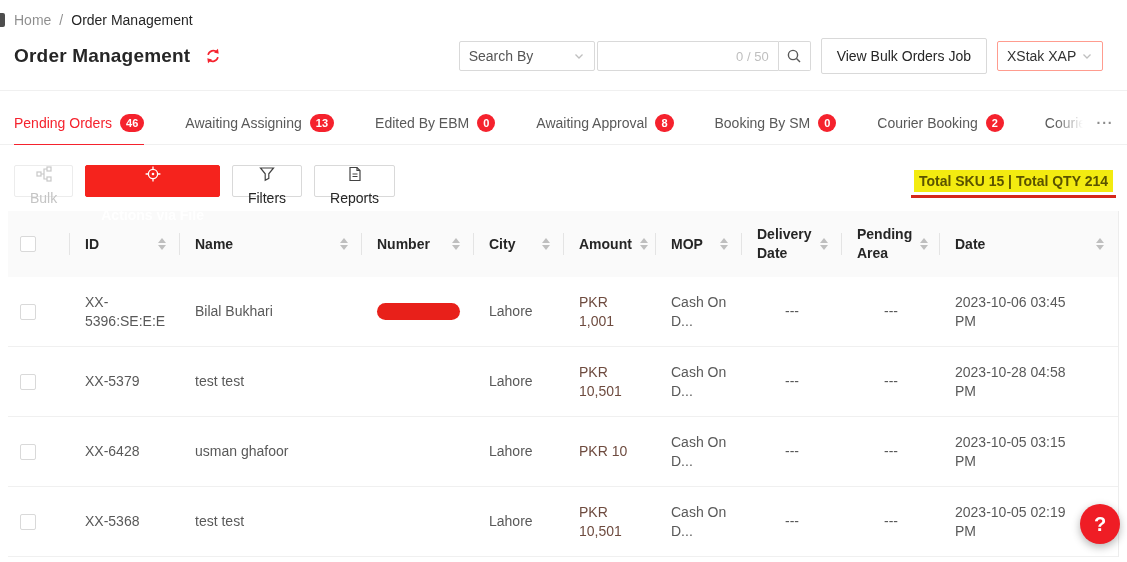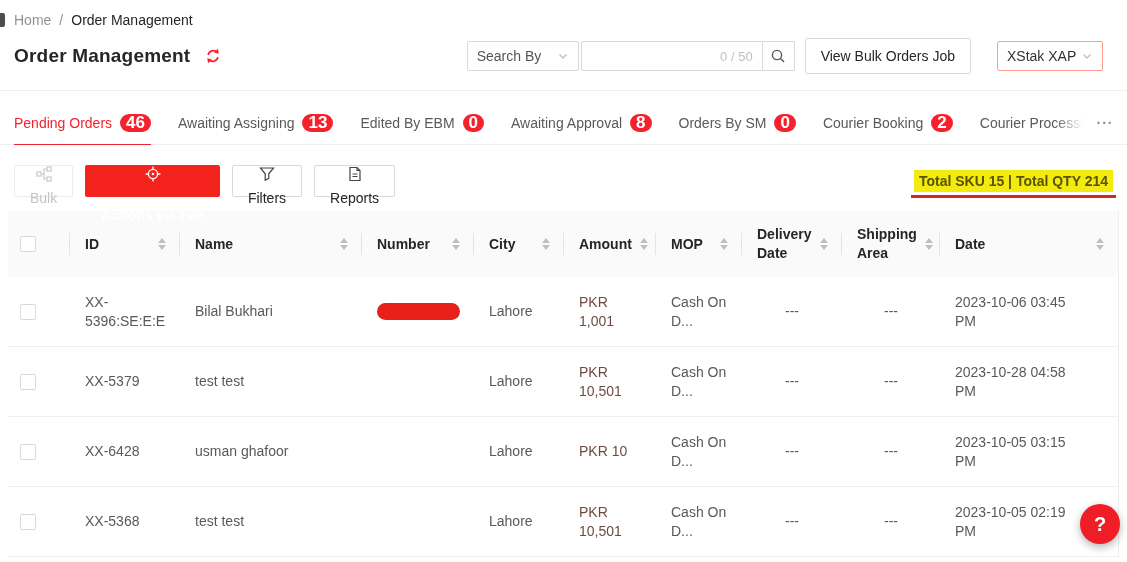--- a/index.html
+++ b/index.html
@@ -19,40 +19,40 @@
   .edge-sliver { position:absolute; left:0; top:13px; width:5px; height:14px; background:#4d4d4d; border-radius:0 2px 2px 0; }
 
   
   .header-row { margin-top:10px; display:flex; align-items:center; padding-bottom:16px; border-bottom:1px solid #f0f0f0; }
   .page-title { font-size:19px; font-weight:700; color:#262626; letter-spacing:.2px; }
   .refresh-btn { margin-left:14px; display:inline-flex; align-items:center; cursor:pointer; }
   .controls { margin-left:auto; margin-right:10px; display:flex; align-items:center; }
   .select-box { height:30px; border:1px solid #d9d9d9; border-radius:2px; background:#fff;
     display:flex; align-items:center; padding:0 9px; cursor:pointer; }
   .select-box .sel-text { flex:1; color:#555; }
-  .searchby { width:112px; margin-right:2px; }
+  .searchby { width:136px; margin-right:2px; }
   .input-wrap { width:182px; height:30px; border:1px solid #d9d9d9; border-radius:2px 0 0 2px;
     display:flex; align-items:center; padding:0 9px; background:#fff; }
   .input-wrap input { border:0; outline:0; flex:1; min-width:0; font:inherit; color:#262626; background:transparent; }
   .counter { color:#bfbfbf; font-size:13px; white-space:nowrap; }
   .search-btn { width:32px; height:30px; border:1px solid #d9d9d9; border-left:0; border-radius:0 2px 2px 0;
     background:#fff; display:flex; align-items:center; justify-content:center; cursor:pointer; }
   .view-bulk-btn { margin-left:10px; height:36px; border:1px solid #d9d9d9; border-radius:2px; background:#fff;
     padding:0 15px; display:flex; align-items:center; color:#262626; cursor:pointer; white-space:nowrap; }
-  .channel-select { width:106px; margin-left:26px; border-color:#ff9c8f; }
+  .channel-select { width:106px; margin-left:10px; border-color:#ff9c8f; }
   .channel-select .sel-text { color:#333; }
 
   
   .tabs-row { position:relative; height:44px; border-bottom:1px solid #f0f0f0; margin-top:10px; }
-  .tabs-strip { display:flex; align-items:center; gap:27px; height:44px; overflow:hidden;
+  .tabs-strip { display:flex; align-items:center; gap:41px; height:44px; overflow:hidden;
     margin:0 44px 0 14px; white-space:nowrap; }
   .tab { position:relative; height:44px; display:flex; align-items:center; gap:8px; cursor:pointer; color:#595959; flex:0 0 auto; }
   .tab.active { color:#f5222d; }
   .tab.active::after { content:""; position:absolute; left:0; right:0; bottom:-1px; height:2px; background:#f5222d; }
-  .badge { background:#f5222d; color:#fff; font-size:17px; font-weight:700; height:18px; min-width:18px;
+  .badge { background:#f5222d; color:#fff; font-size:11px; font-weight:700; height:18px; min-width:18px;
     padding:0 6px; border-radius:10px; display:flex; align-items:center; justify-content:center;text-align:center; }
   .tabs-more { position:absolute; right:0; top:0; height:43px; width:44px; background:#fff; color:#8c8c8c;
     display:flex; align-items:center; justify-content:center; cursor:pointer; letter-spacing:1px; font-weight:700; }
   .tabs-fade { position:absolute; right:44px; top:0; height:43px; width:28px;
     background:linear-gradient(to right, rgba(255,255,255,0), #fff); pointer-events:none; }
 
   
   .toolbar { margin-top:20px; display:flex; align-items:center; }
   .btn { height:32px; border:1px solid #d9d9d9; border-radius:2px; background:#fff; padding:0 15px;
     display:flex; align-items:center; gap:8px; color:#262626; cursor:pointer; white-space:nowrap;flex-direction:column; }
@@ -161,21 +161,21 @@
     </div>
     <div class="tab">
       <span>Edited By EBM</span>
       <span class="badge">0</span>
     </div>
     <div class="tab">
       <span>Awaiting Approval</span>
       <span class="badge">8</span>
     </div>
     <div class="tab">
-      <span>Orders By SM</span>
+      <span>Booking By SM</span>
       <span class="badge">0</span>
     </div>
     <div class="tab">
       <span>Courier Booking</span>
       <span class="badge">2</span>
     </div>
     <div class="tab">
       <span>Courier Processing</span>
       <span class="badge">0</span>
     </div>
@@ -291,21 +291,21 @@
     </div>
     <div class="th">
       <span>Delivery Date</span>
       <span class="sorter">
           <i class="caret-up"></i>
           <i class="caret-down"></i>
         </span>
         <span class="hsep"></span>
     </div>
     <div class="th">
-      <span>Shipping Area</span>
+      <span>Pending Area</span>
       <span class="sorter">
           <i class="caret-up"></i>
           <i class="caret-down"></i>
         </span>
         <span class="hsep"></span>
     </div>
     <div class="th">
       <span>Date</span>
       <span class="sorter">
           <i class="caret-up"></i>

